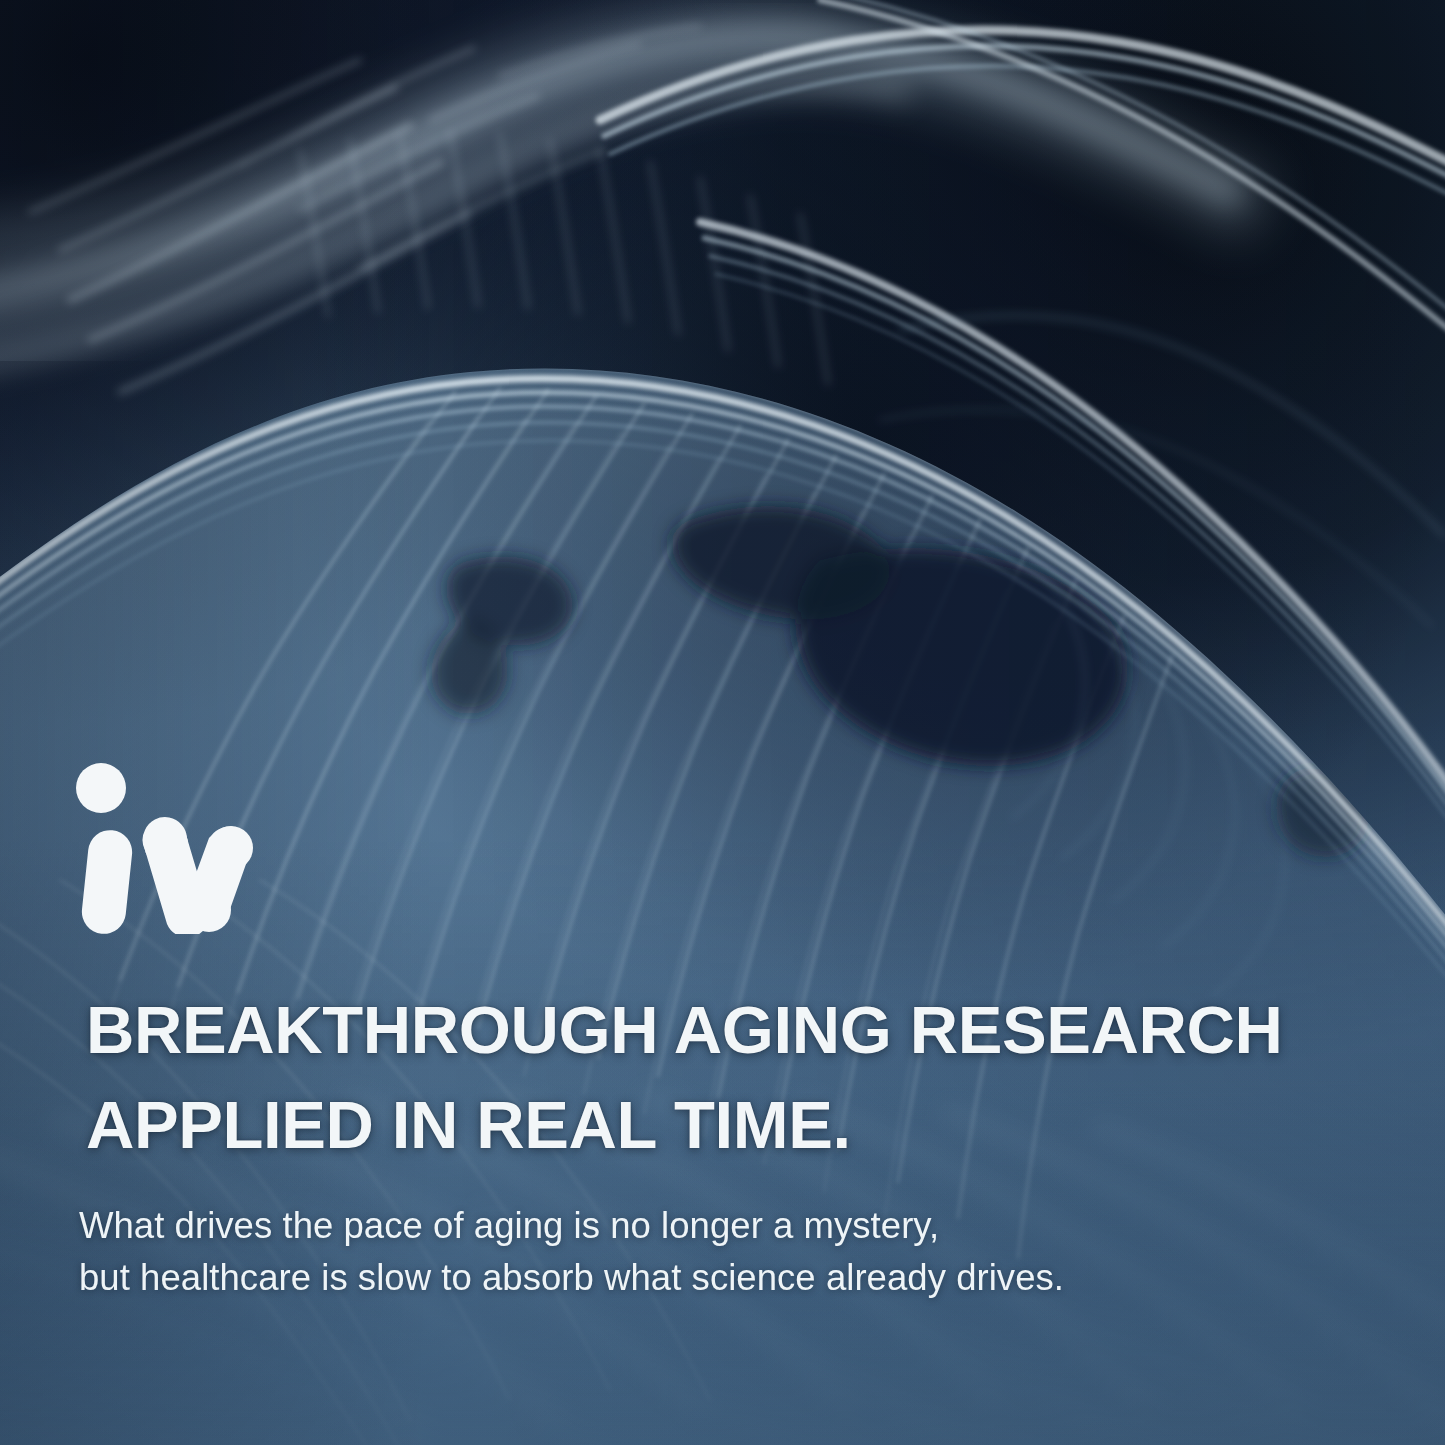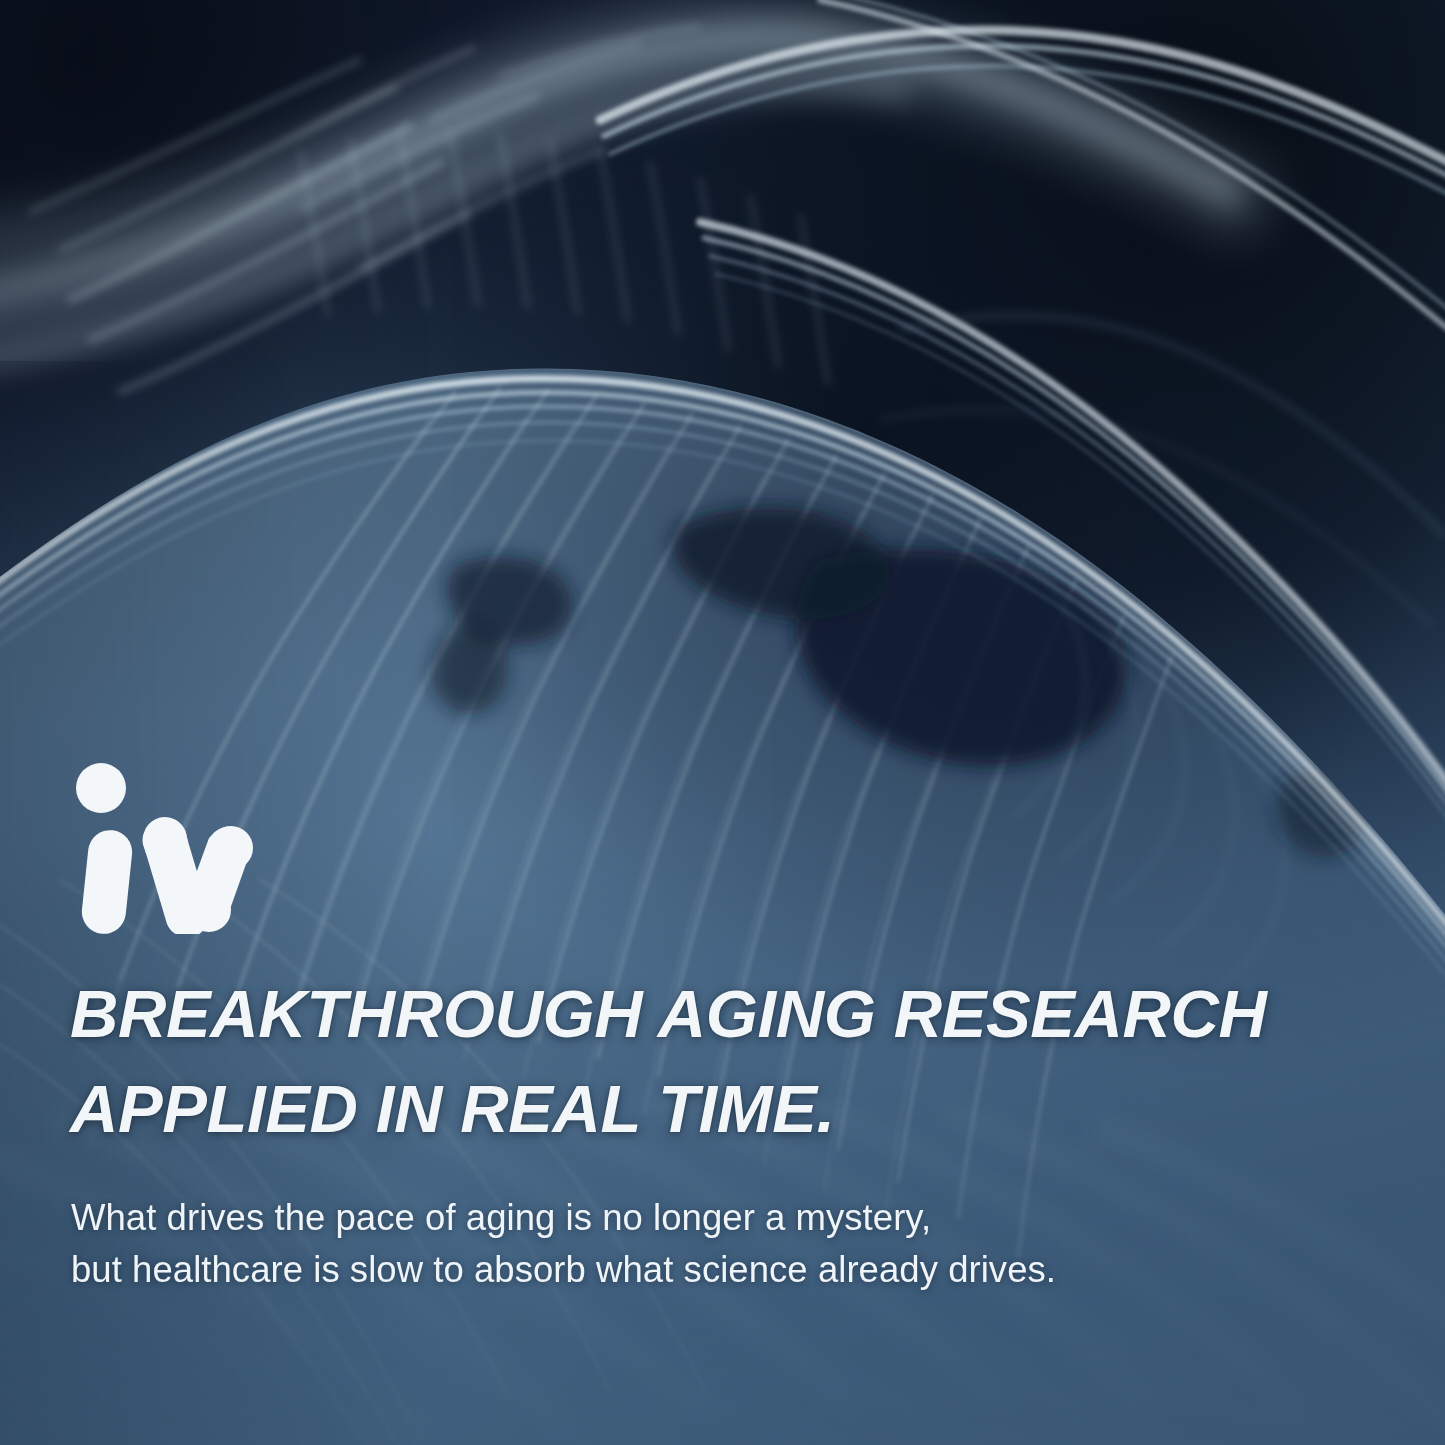--- a/index.html
+++ b/index.html
@@ -41,38 +41,37 @@
     top: 762px;
     width: 190px;
     height: 172px;
   }
 
   #headline {
     position: absolute;
     left: 70px;
     top: 966px;
     width: 1340px;
-    margin: 0;
+    margin: 16px;
     color: #f2f6f8;
     font-size: 67px;
     font-weight: bold;
     line-height: 95px;
     letter-spacing: -0.4px;
     text-transform: uppercase;
     text-shadow: 0 2px 10px rgba(8,18,30,0.50), 0 0 2px rgba(8,18,30,0.35);
     white-space: pre-line;
-    font-style: italic;
   }
 
   #subcopy {
     position: absolute;
     left: 71px;
     top: 1192px;
     width: 1330px;
-    margin: 0;
+    margin: 8px;
     color: #eef4f7;
     font-size: 36.5px;
     font-weight: normal;
     line-height: 52px;
     letter-spacing: 0.05px;
     text-shadow: 0 1px 7px rgba(8,18,30,0.45);
   }
   #subcopy .ln { display: block; }
 </style>
 </head>

